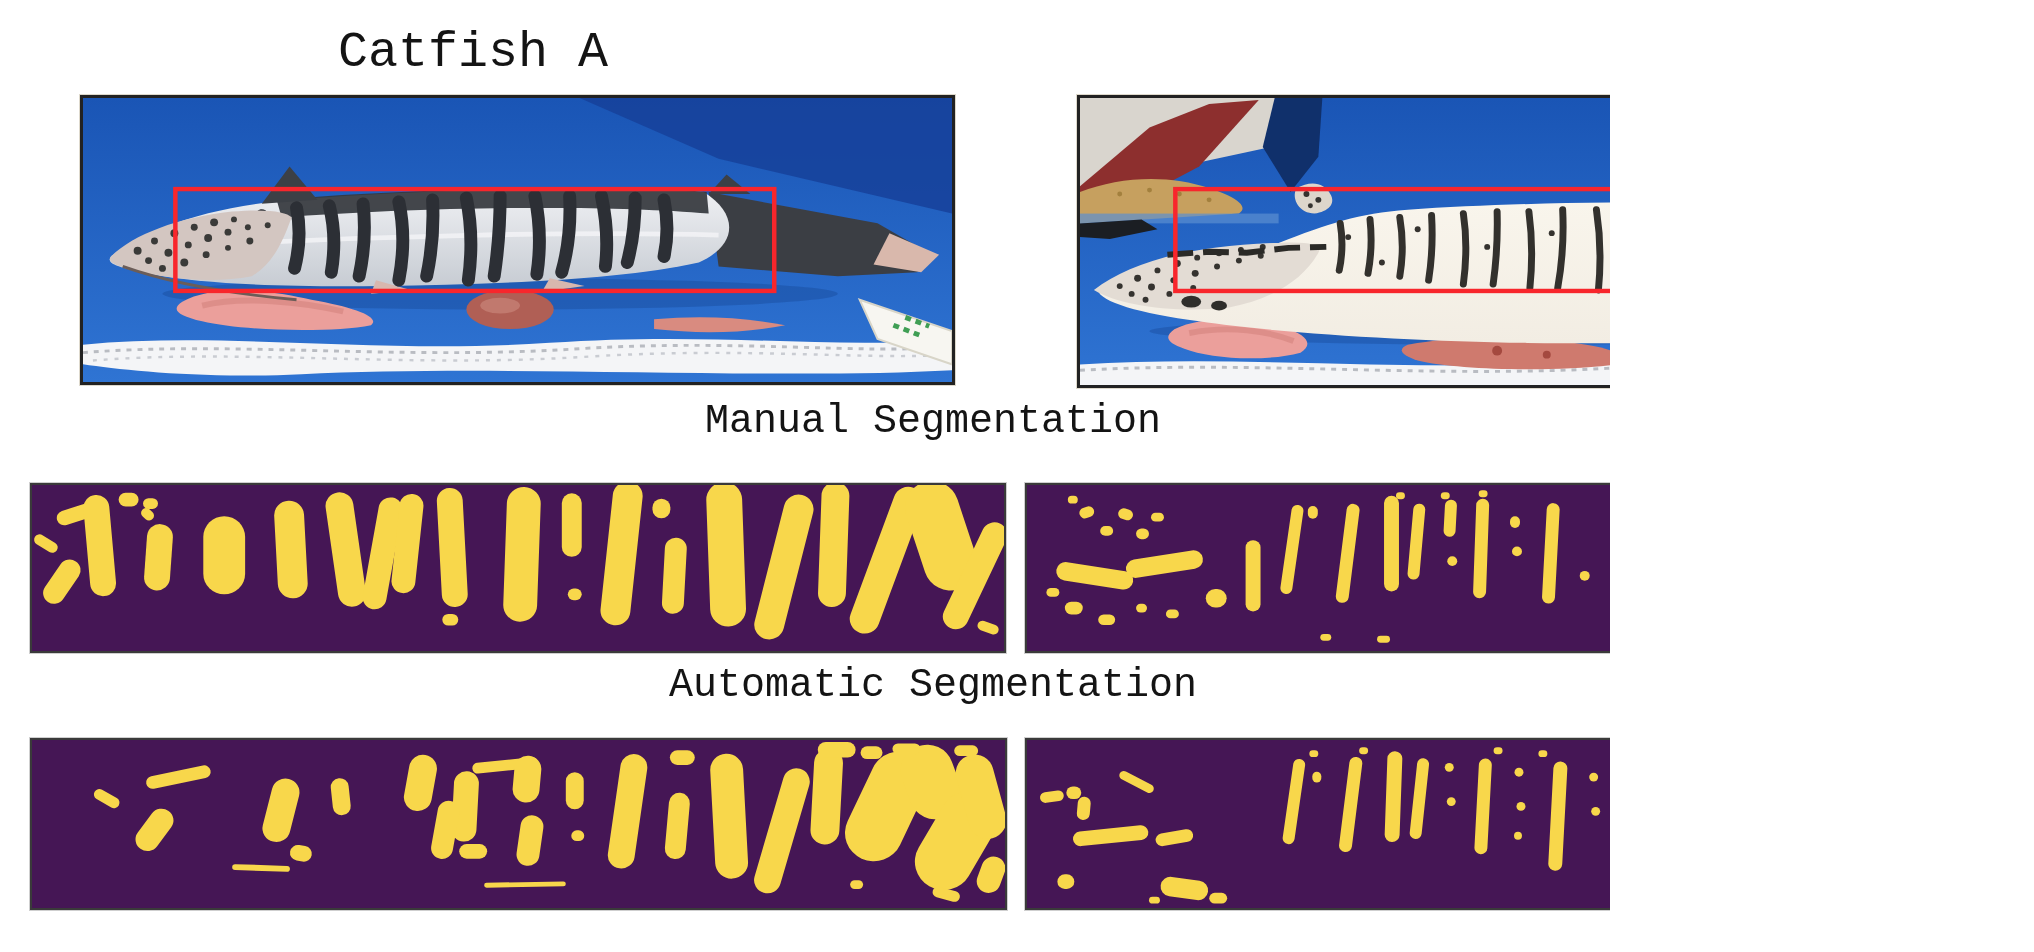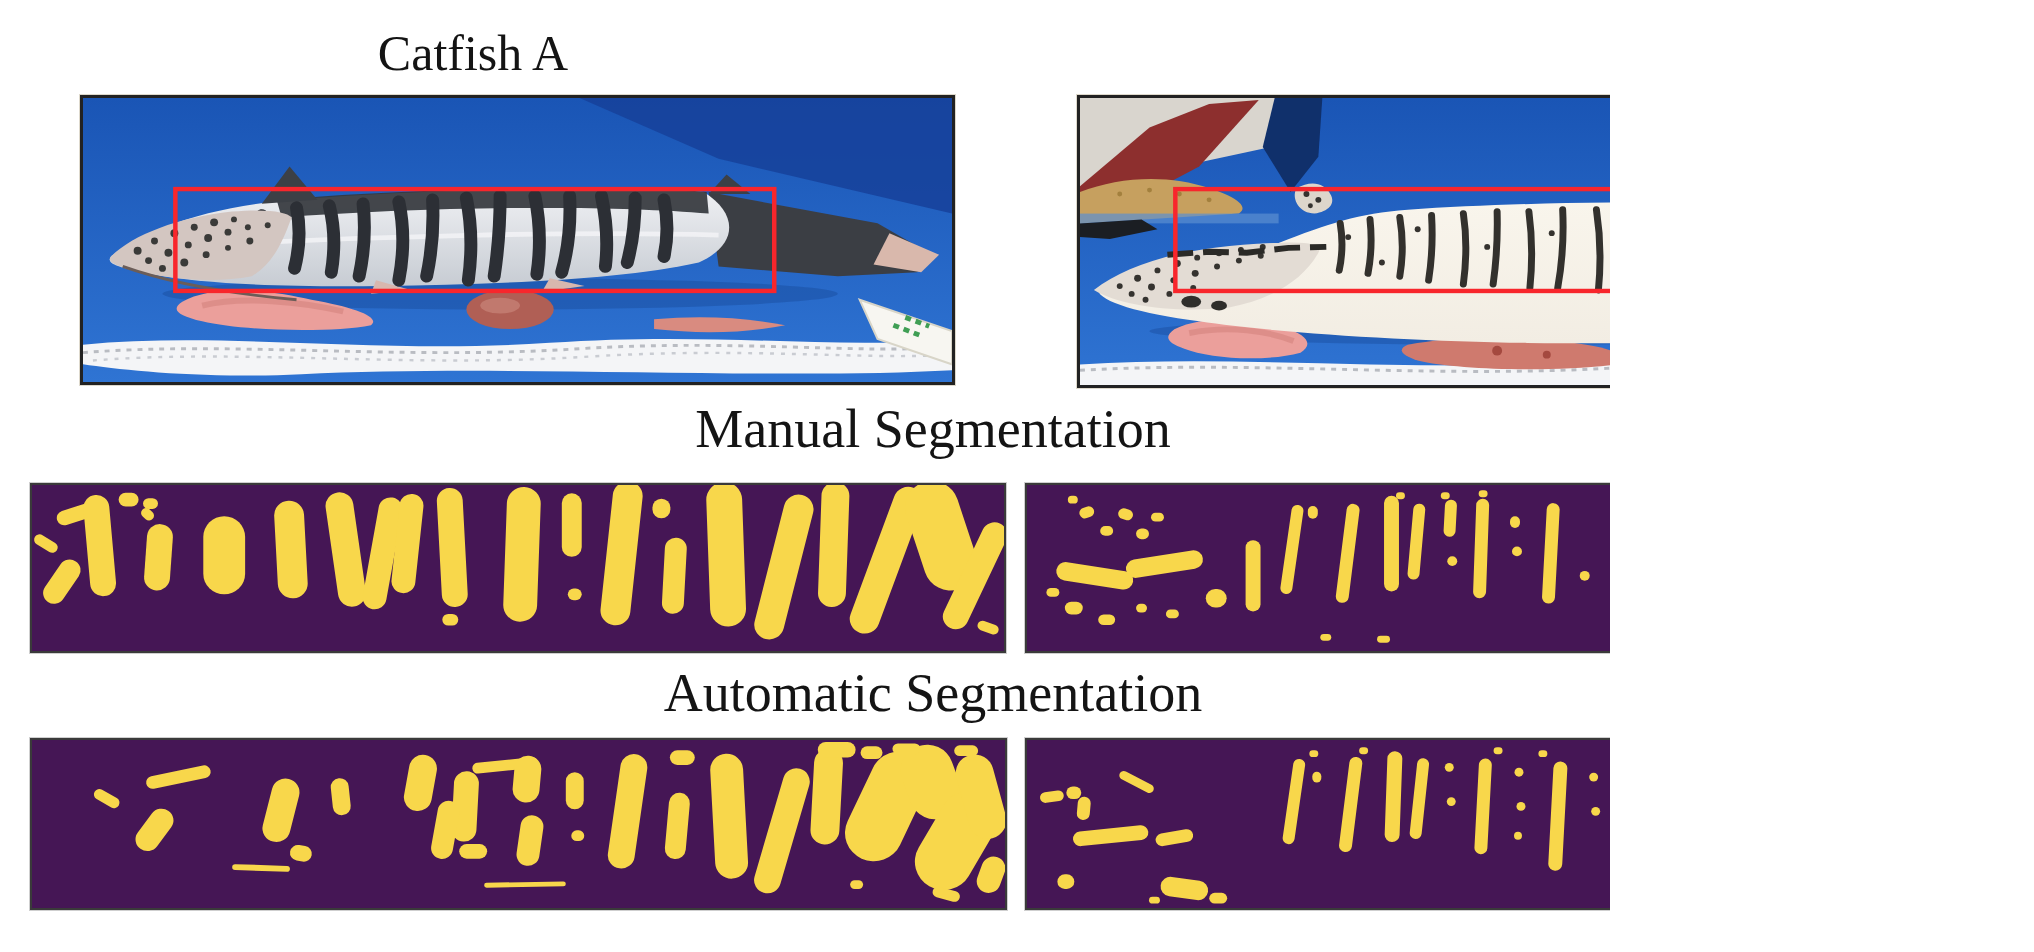--- a/index.html
+++ b/index.html
@@ -1,21 +1,21 @@
 <!DOCTYPE html>
 <html style="--page-bg: #ffffff; --text: #141414; --mask-bg: #451655; --mask-fg: #f8d74b; --bbox-red: #f8262c; --photo-blue-top: #1a55b5; --photo-blue-bottom: #2f74d3; --fold-navy: #16419a; --fish-a-body-light: #f0f1f4; --fish-a-body-dark: #c7ccd3; --fish-a-stripe: #2c2f35; --fish-b-body: #f2ede3; --fish-b-stripe: #33312d; --organ-pink: #eb9f9b; --organ-maroon: #b05f55; --organ-red: #c2554d; --mesh-white: #f4f5f7; --wall-gray: #d9d5ce; --cloth-maroon: #8d2f2e; --sand-tan: #c6a05f;"><head>
 <meta charset="utf-8">
 <style>
   html,body{margin:0;padding:0;background:#ffffff;}
   .canvas{position:relative;width:1610px;height:952px;background:var(--page-bg,#fff);
-          font-family:Liberation Serif, serif;overflow:hidden;}
+          font-family:Liberation Mono, monospace;overflow:hidden;}
   .fig-title{position:absolute;transform:translateX(-50%);color:var(--text,#141414);
              white-space:nowrap;line-height:1;}
   .t-catfish{font-size:50px;}
-  .t-section{font-size:54px;}
+  .t-section{font-size:40px;}
   .photo{position:absolute;box-sizing:border-box;border:3px solid #222;outline:1px solid #ded9cc;
          background:#2061c5;}
   .photo svg{display:block;width:100%;height:100%;}
   .mask{position:absolute;box-sizing:border-box;border:2px solid #3a3a3a;outline:1px solid #cfcfcf;
         background:var(--mask-bg,#451655);}
   .mask svg{display:block;width:100%;height:100%;}
 </style>
 </head>
 <body>
 

